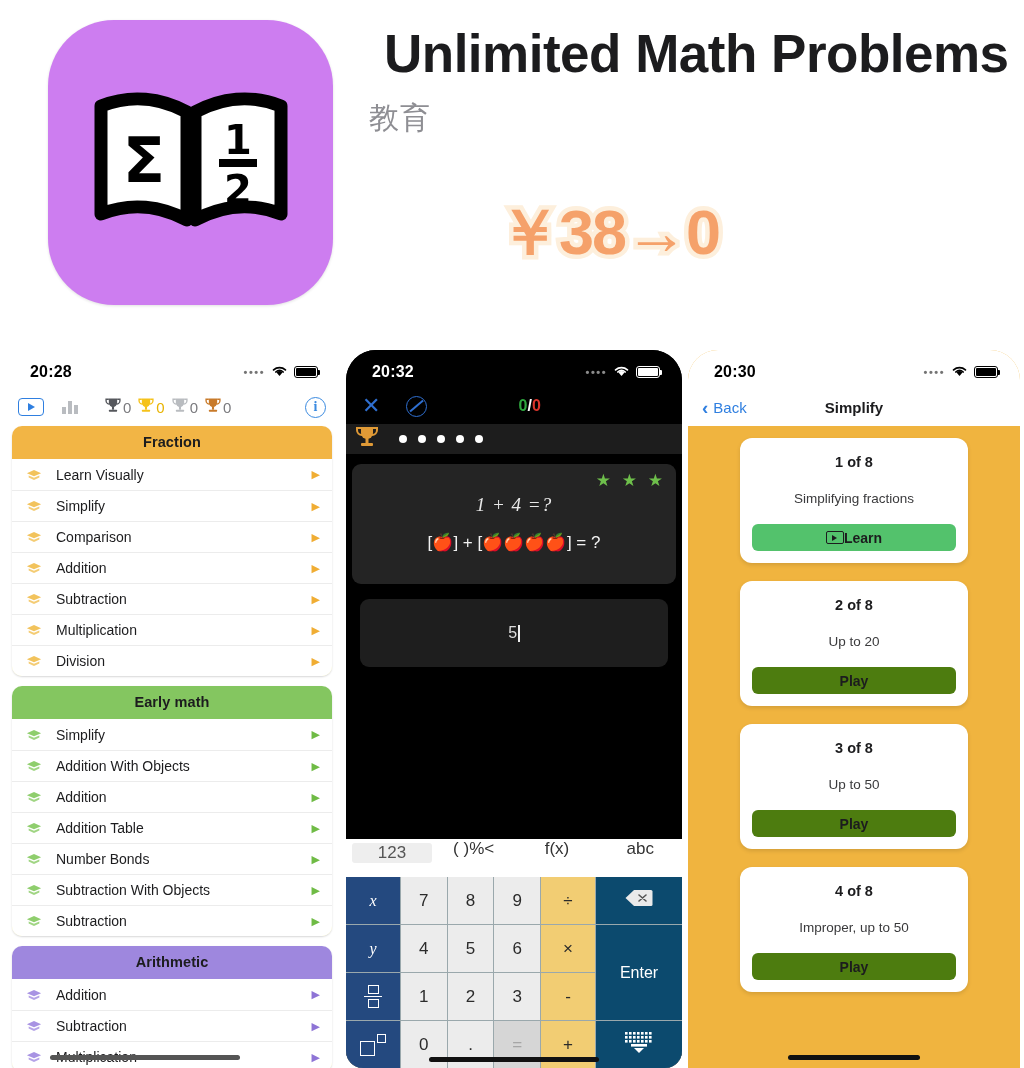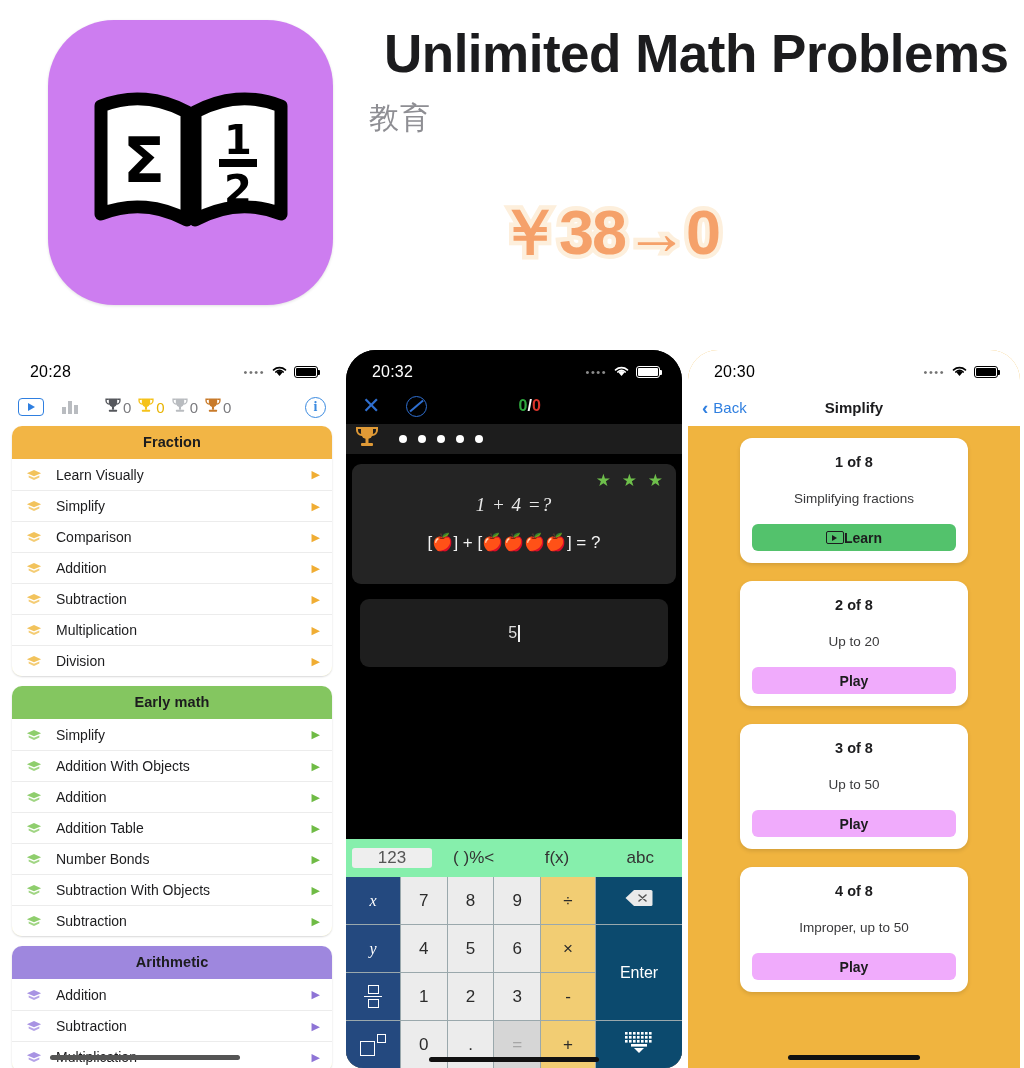--- a/index.html
+++ b/index.html
@@ -56,21 +56,21 @@
   }
   .phone-left   { left: 4px;   width: 336px; }
   .phone-mid    { left: 346px; width: 336px; border-radius: 17px; }
   .phone-right  { left: 688px; width: 332px; }
 
   
   .statusbar {
     position: relative; height: 38px;
     display: flex; align-items: center; justify-content: space-between;
     padding: 6px 22px 0 26px;
-    font-size: 16px; font-weight: 400;
+    font-size: 16px; font-weight: 700;
   }
   .statusbar .clock { letter-spacing: 0.2px; }
   .sb-right { display: flex; align-items: center; gap: 6px; }
   .sb-dots { font-size: 11px; letter-spacing: 1.5px; opacity: .55; }
   .wifi { display: inline-block; }
   .batt { width: 24px; height: 12px; border-radius: 3px; border: 1.5px solid currentColor; position: relative; }
   .batt::after { content: ""; position: absolute; right: -3px; top: 3px; width: 2px; height: 5px; background: currentColor; border-radius: 0 1px 1px 0; }
   .batt-fill { position: absolute; inset: 1px; border-radius: 1px; background: currentColor; }
 
   .statusbar.light { color: #000; background: #fff; }
@@ -153,21 +153,21 @@
 
   .m-answer {
     margin: 15px 14px 0; background: #1e1e1e; border-radius: 9px; height: 68px;
     display: flex; align-items: center; justify-content: center;
     font-size: 16px; color: #ddd;
   }
   .caret { display: inline-block; width: 1.5px; height: 17px; background: #eee; margin-left: 1px; vertical-align: -3px; }
 
   
   .kb { position: absolute; left: 0; right: 0; bottom: 0; }
-  .kb-tabs { height: 38px; background: #86efac; display: flex; align-items: center; }
+  .kb-tabs { height: 38px; background: #ffffff; display: flex; align-items: flex-start; }
   .kb-tab { flex: 1; display: flex; align-items: center; justify-content: center; font-size: 17px; color: #333; }
   .kb-tab.active { background: #eeeeee; flex: 0 0 80px; margin: 4px 0 4px 6px; border-radius: 3px; color: #555; }
   .kb-grid { display: grid; grid-template-columns: 54px 1fr 1fr 1fr 54px 86px; grid-auto-rows: 47px; background: #9aa8ac; gap: 1px; }
   .key { display: flex; align-items: center; justify-content: center; font-size: 17px; color: #2b2b2b; background: #ececec; }
   .key.fn { background: #24497f; color: #fff; font-family: "Liberation Serif", serif; font-style: italic; font-size: 16px; }
   .key.op { background: #f2cd73; }
   .key.util { background: #0c4a6e; color: #fff; }
   .key.dim { background: #d6d6d6; color: #a6a6a6; }
   .key.enter { grid-row: span 2; font-size: 16px; }
   .kb-fracicon { display: flex; flex-direction: column; align-items: center; gap: 2px; }
@@ -183,21 +183,21 @@
   .r-nav { height: 38px; background: #fff; display: flex; align-items: center; padding: 0 14px; position: relative; }
   .r-back { display: flex; align-items: center; gap: 5px; color: #2f7fe0; font-size: 15px; }
   .r-chev { font-size: 19px; font-weight: 700; line-height: 1; }
   .r-title { position: absolute; left: 0; right: 0; text-align: center; font-size: 15px; font-weight: 700; color: #1c1c1e; }
   .r-cards { padding: 12px 52px 0; }
   .rcard { background: #fff; border-radius: 12px; margin-bottom: 18px; padding: 16px 12px 12px; box-shadow: 0 2px 4px rgba(0,0,0,0.12); }
   .rcard .num { text-align: center; font-size: 14.5px; font-weight: 700; color: #1c1c1e; }
   .rcard .desc { text-align: center; font-size: 13.5px; color: #3a3a3c; margin: 21px 0 18px; }
   .rcard .btn { height: 27px; border-radius: 6px; display: flex; align-items: center; justify-content: center; font-size: 14px; font-weight: 700; color: #1c1c1e; }
   .btn-learn { background: #53c26c; }
-  .btn-play  { background: #f0abfc; }
+  .btn-play  { background: #4d7c0f; }
   .learn-play-ico { width: 18px; height: 13px; border: 1.6px solid #1c1c1e; border-radius: 2px; display: flex; align-items: center; justify-content: center; }
   .learn-play-ico .t { width: 0; height: 0; border-left: 5px solid #1c1c1e; border-top: 3px solid transparent; border-bottom: 3px solid transparent; }
   .r-home { position: absolute; bottom: 8px; left: 50%; transform: translateX(-50%); width: 132px; height: 5px; background: #111; border-radius: 3px; }
 </style>
 </head>
 <body>
 
 <div class="page">
 
   <div class="header">

